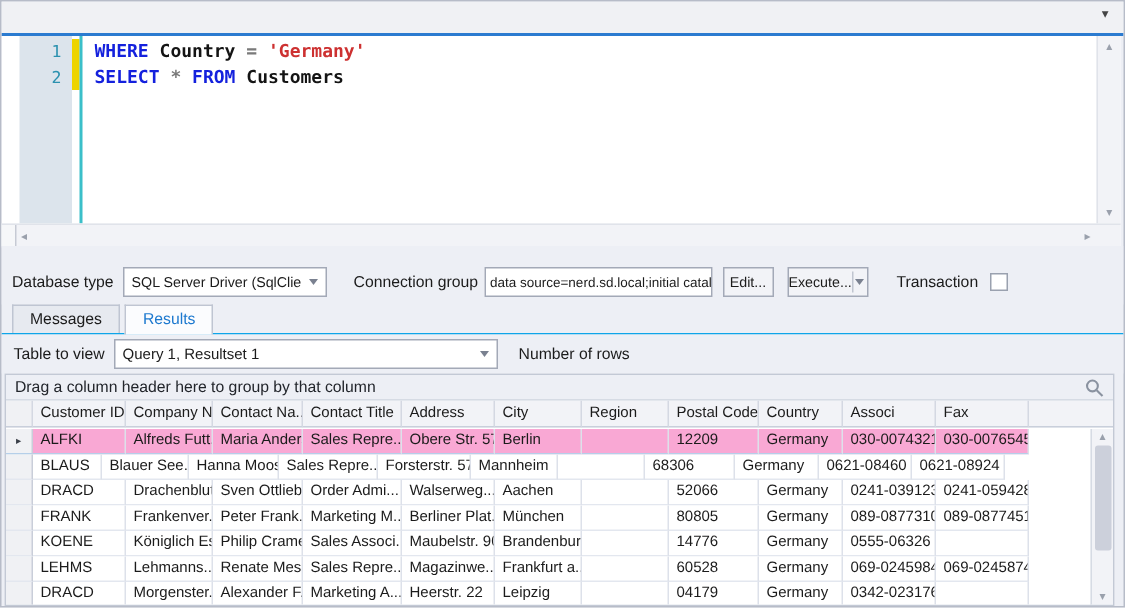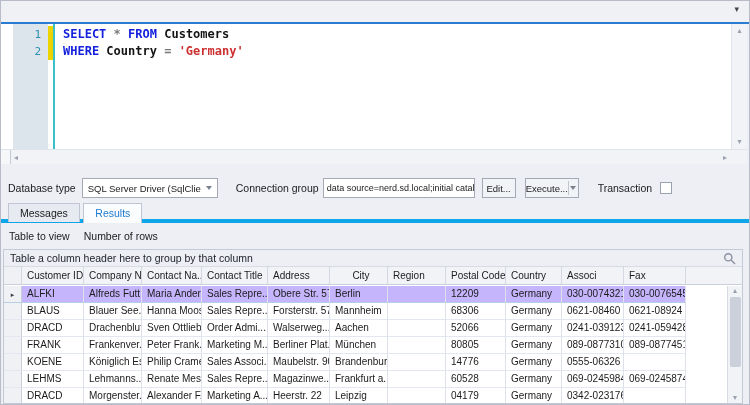--- a/index.html
+++ b/index.html
@@ -70,21 +70,21 @@
   .btn-edit{ width:34px; margin-left:7px; }
   .btn-exec{ width:54px; margin-left:9px; padding:0; }
   .btn-exec .bx-label{ flex:1; text-align:center; }
   .bx-sep{ width:1px; height:14px; background:#c0c5d0; }
   .bx-arrow{ width:13px; display:flex; justify-content:center; }
   .bx-arrow .arrow-dn{ margin:0; }
   .lbl-trans{ margin-left:19px; }
   .checkbox{ width:12px; height:12px; background:#fff; border:1px solid #9aa1af; margin-left:8px; }
 
   
-  .result-tabs{ position:absolute; top:202px; left:0; right:0; height:20px; border-bottom:4px solid #0ea5e9; }
+  .result-tabs{ position:absolute; top:202px; left:0; right:0; height:20px; border-bottom:1px solid #0ea5e9; }
   .rtab{ display:inline-block; height:19px; line-height:18px; padding:0 11px; font-size:10.5px;
     background:#e7eaf0; border:1px solid #bfc5d2; border-bottom:none; margin-left:7px; cursor:default; position:relative; }
   .rtab + .rtab{ margin-left:-1px; }
   .rtab.active{ background:#fbfcfe; color:#1d79cf; height:20px; z-index:2; }
 
   
   .view-row{ position:absolute; top:222px; left:0; right:0; height:26px; display:flex; align-items:center; background:#edeff5; }
   .lbl-view{ margin-left:8px; }
   .combo-view{ width:256px; margin-left:6px; }
   .lbl-rows{ margin-left:14px; }
@@ -102,21 +102,21 @@
     border-right:1px solid #d4d8e2; border-bottom:1px solid #c9cfdb; background:#f2f3f7; flex:none; cursor:default; }
   .hcell.indicator{ width:18px; padding:0; background:#f0f1f4; }
   .hcell.filler{ flex:1; border-right:none; }
   .grid-rows{ position:absolute; left:0; top:36px; width:723px; height:117px; overflow:hidden; }
   .grow{ display:flex; height:17px; width:723px; }
   .gcell{ height:17px; line-height:16px; font-size:10px; padding-left:5px; white-space:nowrap; overflow:hidden;
     border-right:1px solid #dde1ea; border-bottom:1px solid #e3e7ef; background:#fff; flex:none; cursor:default; }
   .gcell.indicator{ width:18px; padding:0; background:#f0f1f4; border-right:1px solid #c9ced9;
     text-align:center; font-size:7px; color:#3a3f48; line-height:17px; }
   .gcell.filler{ flex:1; border-right:none; border-bottom:none; }
-  .grow.sel .gcell{ background:#c4b5fd; border-bottom-color:#b5cfe9; }
+  .grow.sel .gcell{ background:#f9a8d4; border-bottom-color:#b5cfe9; }
   .grow.sel .gcell.indicator{ background:#f0f1f4; }
   .grow.sel .gcell.filler{ background:#fff; }
   .grid-vscroll{ position:absolute; right:0; top:36px; width:15px; height:117px; background:#f2f3f7;
     border-left:1px solid #d6dbe4; display:flex; flex-direction:column; align-items:center;
     font-size:8px; color:#9aa0ac; }
   .gv-thumb{ width:11px; height:70px; background:#ccd0db; border-radius:2px; margin-top:1px; }
   .gv-spacer{ flex:1; }
   .sc-arrow{ line-height:10px; height:10px; }
 </style>
 </head>
@@ -130,22 +130,22 @@
   <div class="accent-bar"></div>
 
   <div class="editor">
     <div class="gutter" id="gutter-numbers">
         <div class="ln">1</div>
         <div class="ln">2</div>
       </div>
     <div class="change-bar"></div>
     <div class="teal-line"></div>
     <div class="code" id="code-lines">
+        <div class="code-line"><span class="tok-keyword">WHERE</span><span class="tok-plain"> </span><span class="tok-identifier">Country</span><span class="tok-plain"> </span><span class="tok-operator">=</span><span class="tok-plain"> </span><span class="tok-string">'Germany'</span></div>
         <div class="code-line"><span class="tok-keyword">SELECT</span><span class="tok-plain"> </span><span class="tok-operator">*</span><span class="tok-plain"> </span><span class="tok-keyword">FROM</span><span class="tok-plain"> </span><span class="tok-identifier">Customers</span></div>
-        <div class="code-line"><span class="tok-keyword">WHERE</span><span class="tok-plain"> </span><span class="tok-identifier">Country</span><span class="tok-plain"> </span><span class="tok-operator">=</span><span class="tok-plain"> </span><span class="tok-string">'Germany'</span></div>
       </div>
     <div class="ed-vscroll">
       <span class="sc-arrow">▴</span>
       <span class="sc-arrow">▾</span>
     </div>
     <div class="ed-hscroll">
       <span class="hs-corner"></span>
       <span class="hs-left">◂</span>
       <span class="hs-track"></span>
       <span class="hs-right">▸</span>
@@ -177,41 +177,45 @@
     <span class="checkbox"></span>
   </div>
 
   <div class="result-tabs">
     <span class="rtab">Messages</span>
     <span class="rtab active">Results</span>
   </div>
 
   <div class="view-row">
     <span class="tb-label lbl-view">Table to view</span>
+    <div class="combo combo-view">
+      <span class="val" style="font-size:10px;">Query 1, Resultset 1</span>
+      <span class="arrow-dn"></span>
+    </div>
     <span class="tb-label lbl-rows">Number of rows</span>
   </div>
 
   <div class="grid-panel">
     <div class="group-band">
-      <span>Table a column header here to group by that column</span>
+      <span>Drag a column header here to group by that column</span>
       <span class="search-icon">
         <svg width="13" height="13" viewBox="0 0 13 13" fill="none" stroke="#8a92a0" stroke-width="1.4">
             <circle cx="5.3" cy="5.3" r="3.6"></circle>
             <path d="M8.1 8.1L12 12"></path>
           </svg>
       </span>
     </div>
     <div class="grid-header" id="grid-header">
         <div class="hcell indicator"></div>
         <div class="hcell" style="width: 62px;">Customer ID</div>
         <div class="hcell" style="width: 58px;">Company N...</div>
         <div class="hcell" style="width: 60px;">Contact Na...</div>
         <div class="hcell" style="width: 66px;">Contact Title</div>
         <div class="hcell" style="width: 62px;">Address</div>
-        <div class="hcell" style="width: 58px; text-align: center;">City</div>
+        <div class="hcell" style="width: 58px;">City</div>
         <div class="hcell" style="width: 58px;">Region</div>
         <div class="hcell" style="width: 60px;">Postal Code</div>
         <div class="hcell" style="width: 56px;">Country</div>
         <div class="hcell" style="width: 62px;">Associ</div>
         <div class="hcell" style="width: 62px;">Fax</div>
         <div class="hcell filler"></div>
       </div>
     <div class="grid-rows" id="grid-rows">
         <div class="grow sel">
           <div class="gcell indicator">▸</div>
@@ -223,21 +227,21 @@
           <div class="gcell" style="width: 58px;">Berlin</div>
           <div class="gcell" style="width: 58px;"></div>
           <div class="gcell" style="width: 60px;">12209</div>
           <div class="gcell" style="width: 56px;">Germany</div>
           <div class="gcell" style="width: 62px;">030-0074321</div>
           <div class="gcell" style="width: 62px;">030-0076545</div>
           <div class="gcell filler"></div>
         </div>
         <div class="grow">
           <div class="gcell indicator"></div>
-          <div class="gcell" style="width: 62px;">BLAUS</div>
+          <div class="gcell" style="width: 46px;">BLAUS</div>
           <div class="gcell" style="width: 58px;">Blauer See...</div>
           <div class="gcell" style="width: 60px;">Hanna Moos</div>
           <div class="gcell" style="width: 66px;">Sales Repre...</div>
           <div class="gcell" style="width: 62px;">Forsterstr. 57</div>
           <div class="gcell" style="width: 58px;">Mannheim</div>
           <div class="gcell" style="width: 58px;"></div>
           <div class="gcell" style="width: 60px;">68306</div>
           <div class="gcell" style="width: 56px;">Germany</div>
           <div class="gcell" style="width: 62px;">0621-08460</div>
           <div class="gcell" style="width: 62px;">0621-08924</div>

